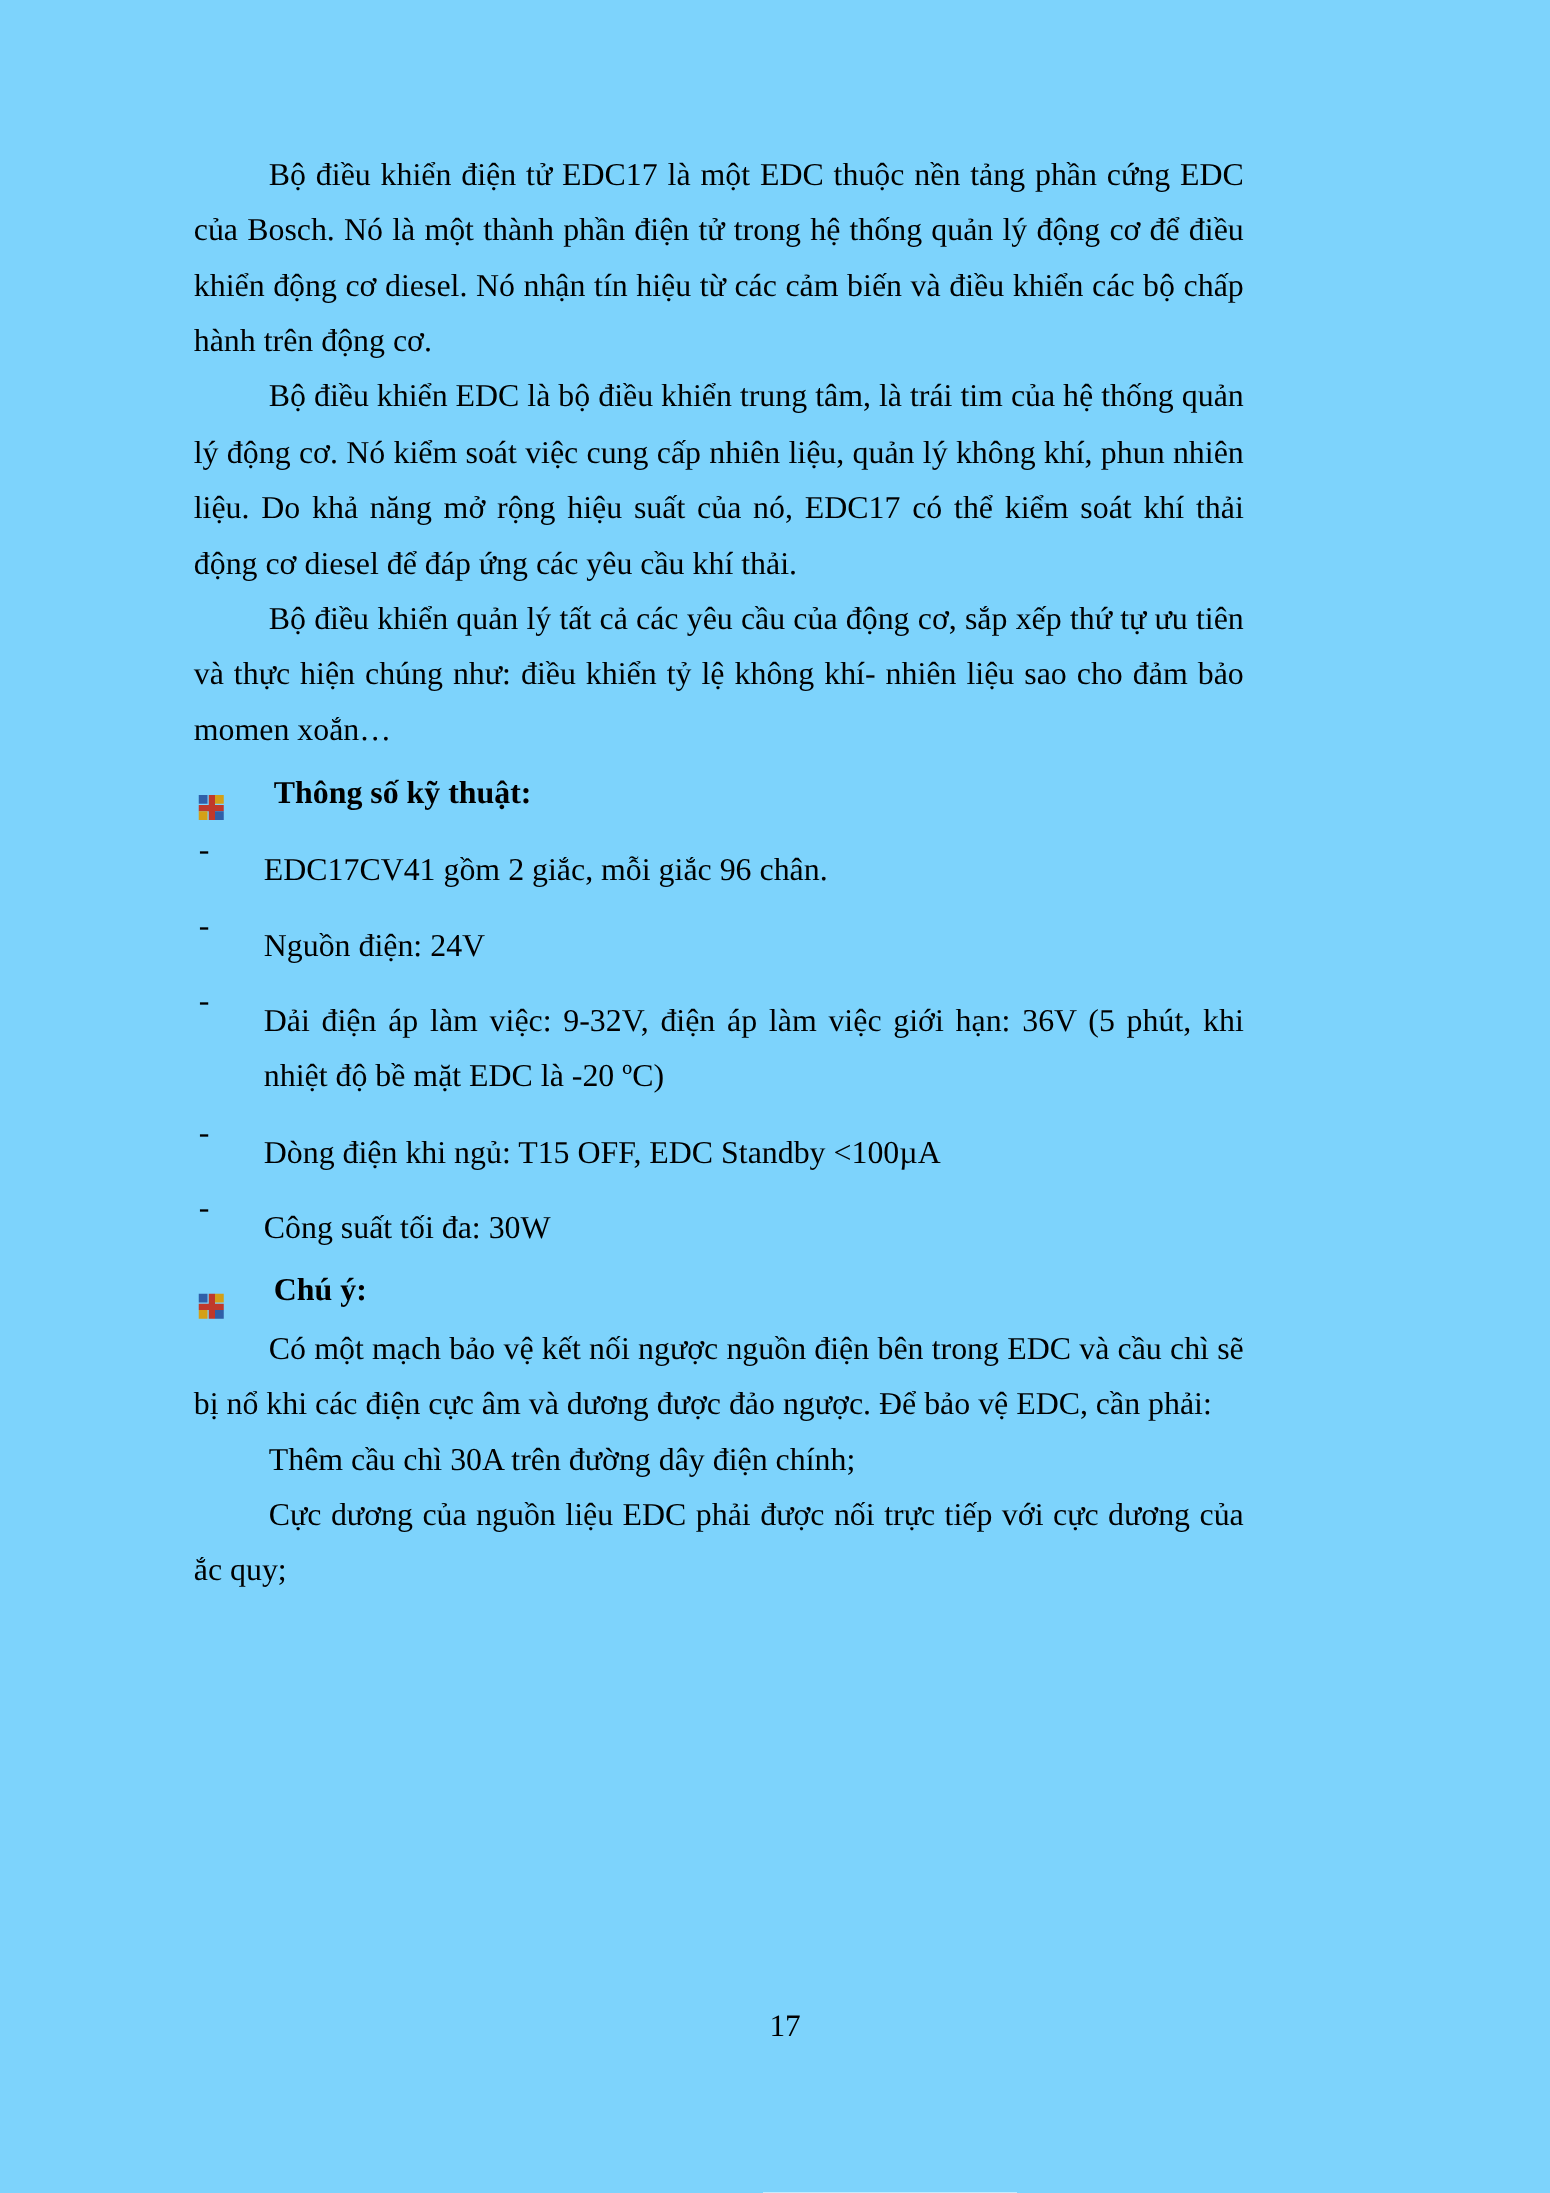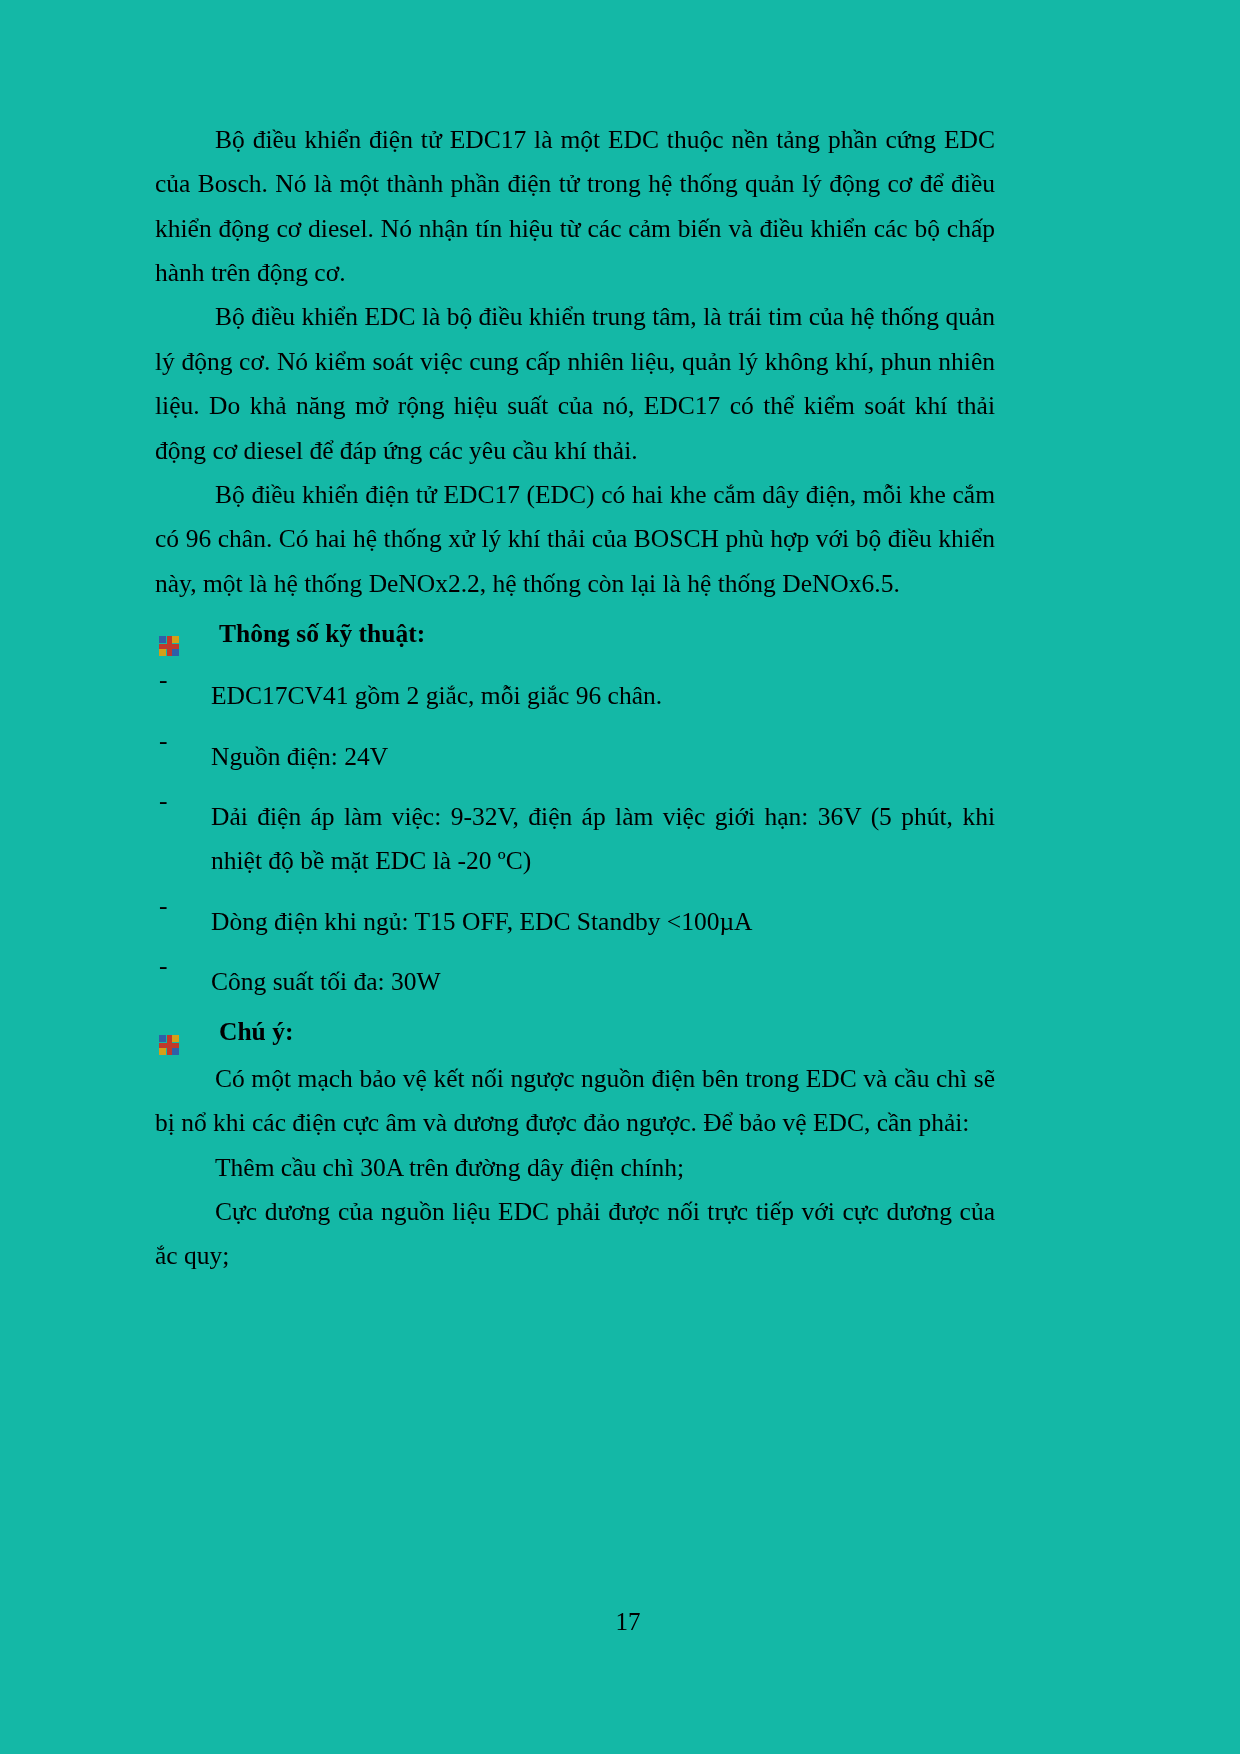--- a/index.html
+++ b/index.html
@@ -4,21 +4,21 @@
 <style>
   html, body {
     margin: 0;
     padding: 0;
     background: #ffffff;
   }
   .page {
     position: relative;
     width: 1240px;
     height: 1754px;
-    background: #14b8a6;
+    background: #7dd3fc;
     box-sizing: border-box;
     font-family: "Liberation Serif", "DejaVu Serif", serif;
     color: #000000;
     overflow: hidden;
   }
   .content {
     position: absolute;
     left: 155px;
     top: 118px;
     width: 840px;
@@ -102,21 +102,21 @@
   .wd-marker i.q4 { left: 13px; top: 13px; width: 7px; height: 7px; background: #2f5fa8; }
 </style>
 </head>
 <body>
 
 <div class="page">
   <div class="content">
 
     <p class="para">Bộ điều khiển điện tử EDC17 là một EDC thuộc nền tảng phần cứng EDC của Bosch. Nó là một thành phần điện tử trong hệ thống quản lý động cơ để điều khiển động cơ diesel. Nó nhận tín hiệu từ các cảm biến và điều khiển các bộ chấp hành trên động cơ.</p>
     <p class="para">Bộ điều khiển EDC là bộ điều khiển trung tâm, là trái tim của hệ thống quản lý động cơ. Nó kiểm soát việc cung cấp nhiên liệu, quản lý không khí, phun nhiên liệu. Do khả năng mở rộng hiệu suất của nó, EDC17 có thể kiểm soát khí thải động cơ diesel để đáp ứng các yêu cầu khí thải.</p>
-    <p class="para">Bộ điều khiển điện tử EDC17 (EDC) có hai khe cắm dây điện, mỗi khe cắm có 96 chân. Có hai hệ thống xử lý khí thải của BOSCH phù hợp với bộ điều khiển này, một là hệ thống DeNOx2.2, hệ thống còn lại là hệ thống DeNOx6.5.</p>
+    <p class="para">Bộ điều khiển quản lý tất cả các yêu cầu của động cơ, sắp xếp thứ tự ưu tiên và thực hiện chúng như: điều khiển tỷ lệ không khí- nhiên liệu sao cho đảm bảo momen xoắn…</p>
 
     <div class="bullet-head">
       <span class="marker">
         <span class="wd-marker" aria-hidden="true">
           <i class="v"></i>
             <i class="h"></i>
           <i class="q1"></i>
             <i class="q2"></i>
             <i class="q3"></i>
             <i class="q4"></i>

